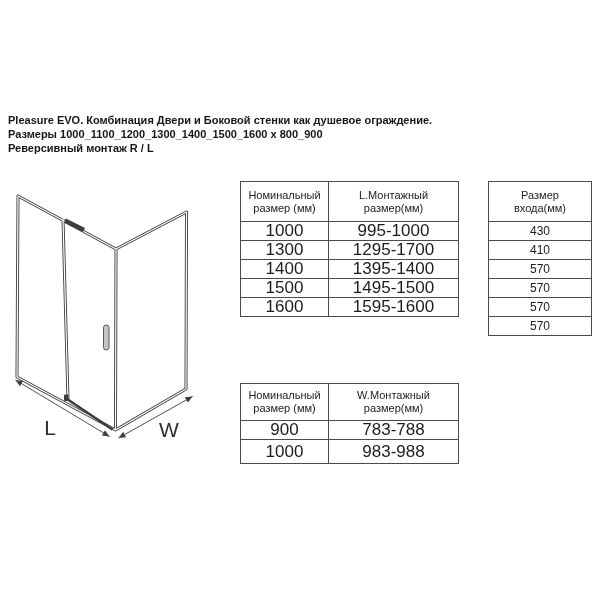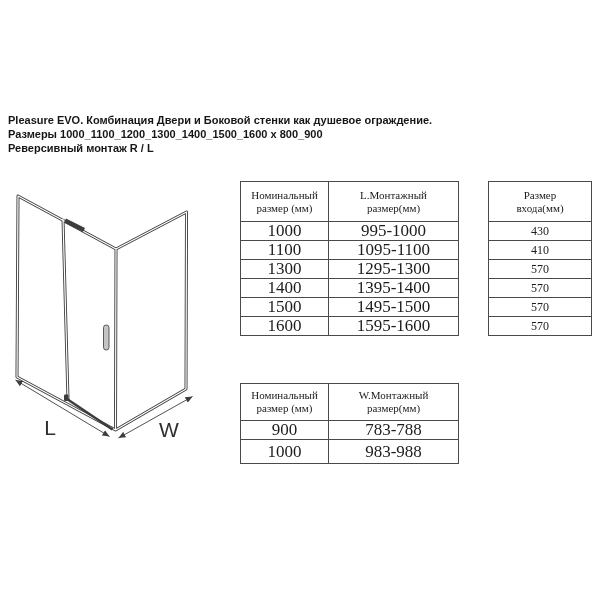--- a/index.html
+++ b/index.html
@@ -39,21 +39,20 @@
     background: #ffffff;
   }
   table.tbl th, table.tbl td {
     border: 1px solid #4a4a4a;
     padding: 0;
     margin: 15px;
     text-align: center;
     vertical-align: middle;
     color: #1c1c1c;
     overflow: hidden;
-    font-family: Liberation Serif, serif;
   }
   table.tbl th {
     font-weight: normal;
     font-size: 11px;
     line-height: 13px;
     white-space: pre-line;
   }
   
   .tbl-length { left: 240px; top: 181px; width: 219px; }
   .tbl-length th { height: 39px; }
@@ -112,26 +111,22 @@
         <th>L.Монтажный
 размер(мм)</th>
       </tr>
     </thead>
     <tbody>
       <tr>
           <td>1000</td>
           <td>995-1000</td>
         </tr>
       <tr>
-          <td>1100</td>
-          <td>1095-1100</td>
-        </tr>
-      <tr>
           <td>1300</td>
-          <td>1295-1300</td>
+          <td>1295-1700</td>
         </tr>
       <tr>
           <td>1400</td>
           <td>1395-1400</td>
         </tr>
       <tr>
           <td>1500</td>
           <td>1495-1500</td>
         </tr>
       <tr>

